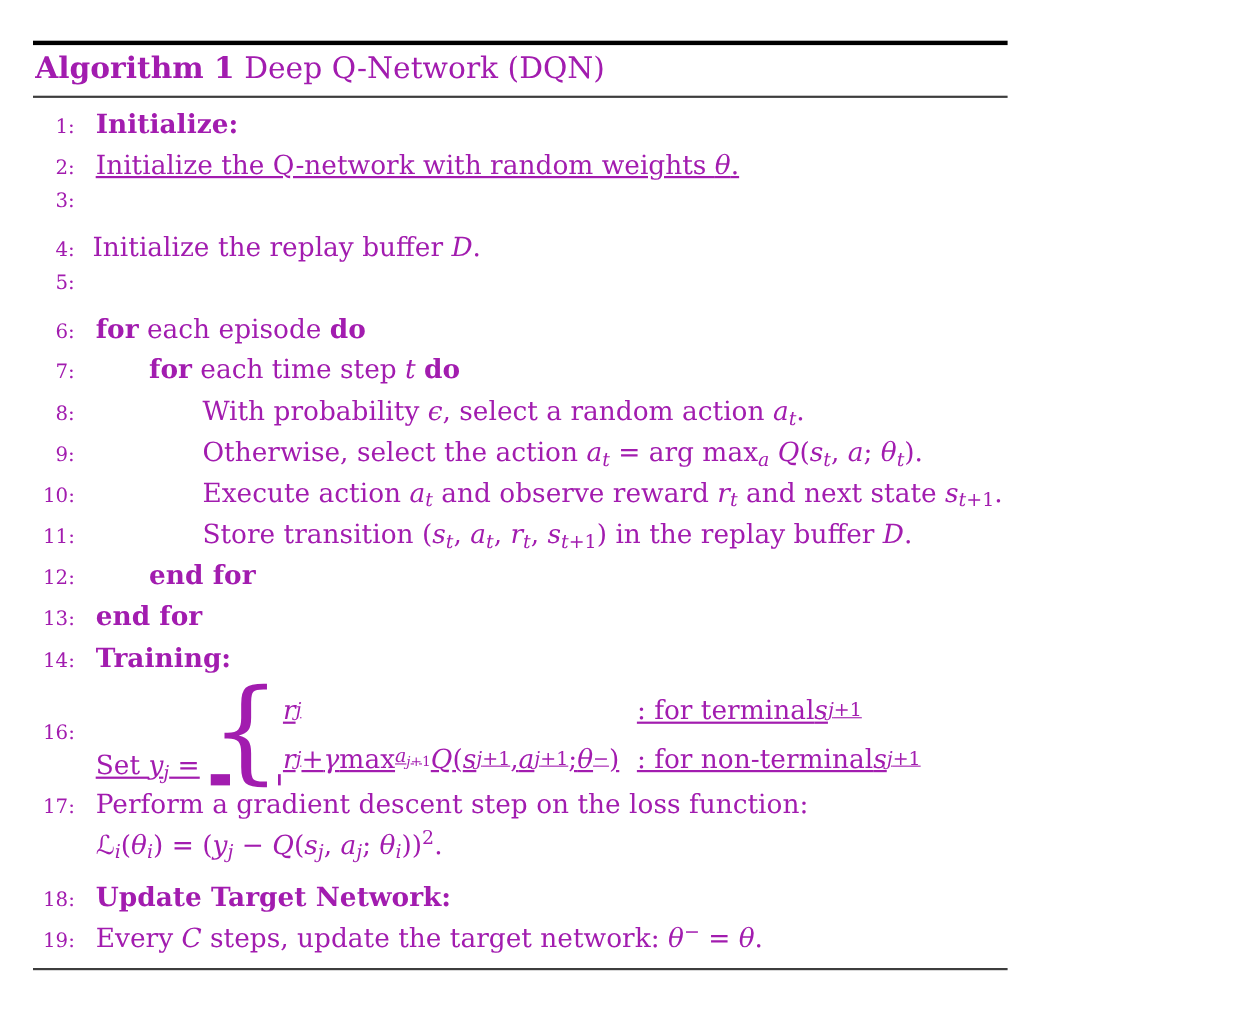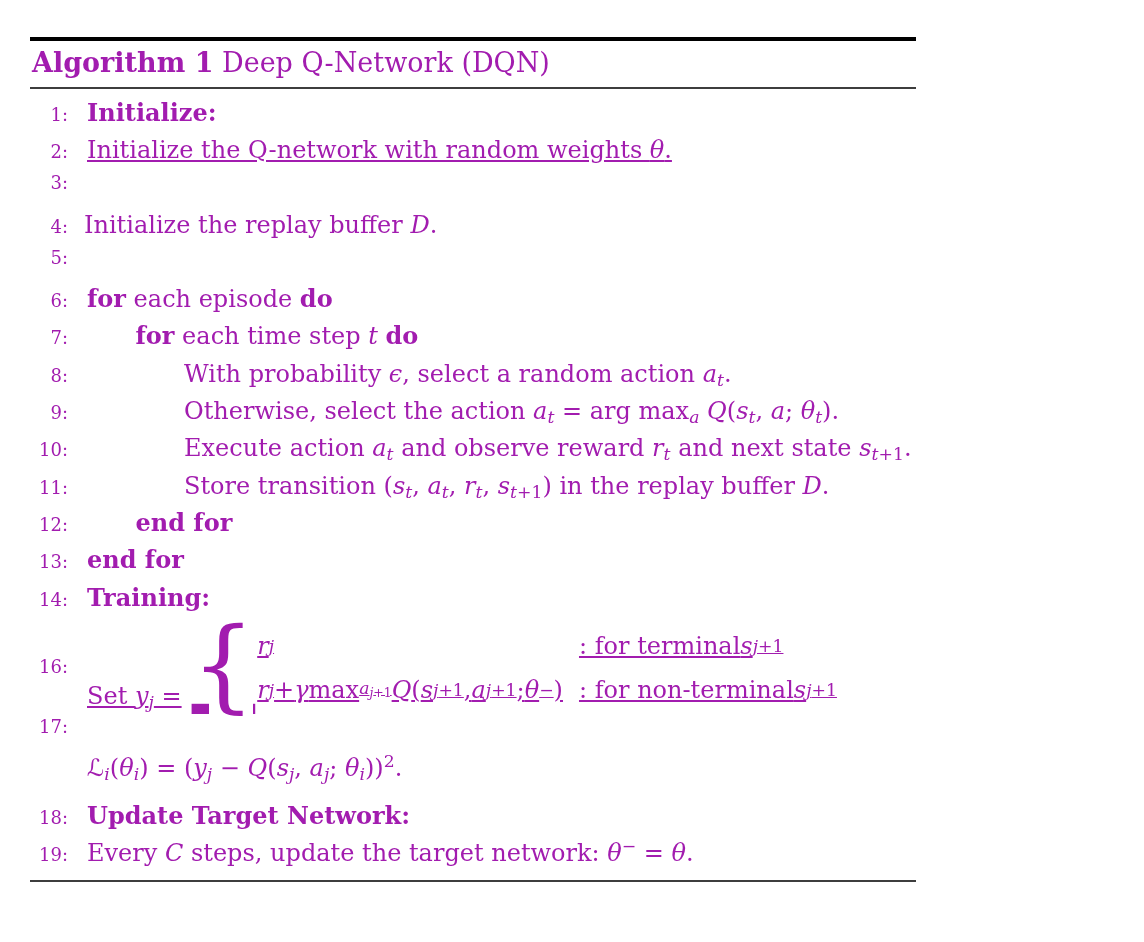--- a/index.html
+++ b/index.html
@@ -109,20 +109,21 @@
                 <sub><i>j</i></sub>
               </div>
               <div class="cell">: for terminal <i>s</i><sub><i>j</i>+1</sub></div>
               <div class="cell"><i>r</i><sub><i>j</i></sub> + <i>γ</i> max<sub><i>a</i><sub><i>j</i>+1</sub></sub> <i>Q</i>(<i>s</i><sub><i>j</i>+1</sub>, <i>a</i><sub><i>j</i>+1</sub>; <i>θ</i><sup>−</sup>)</div>
               <div class="cell">: for non-terminal <i>s</i><sub><i>j</i>+1</sub></div>
             </div>
           </div>
         </div>
         <div class="line">
           <span class="num">17:</span>
+          <div class="content" style="margin-left: 19px;"><span>Perform a gradient descent step on the loss function:</span></div>
         </div>
         <div class="eqrow"><span class="scr">ℒ</span><sub><i>i</i></sub>(<i>θ</i><sub><i>i</i></sub>) = (<i>y</i><sub><i>j</i></sub> − <i>Q</i>(<i>s</i><sub><i>j</i></sub>, <i>a</i><sub><i>j</i></sub>; <i>θ</i><sub><i>i</i></sub>))<sup>2</sup>.</div>
         <div class="line">
           <span class="num">18:</span>
           <div class="content" style="margin-left: 19px;"><span><b>Update Target Network:</b></span></div>
         </div>
         <div class="line">
           <span class="num">19:</span>
           <div class="content" style=""><span>Every <i>C</i> steps, update the target network: <i>θ</i><sup>−</sup> = <i>θ</i>.</span></div>
         </div>

